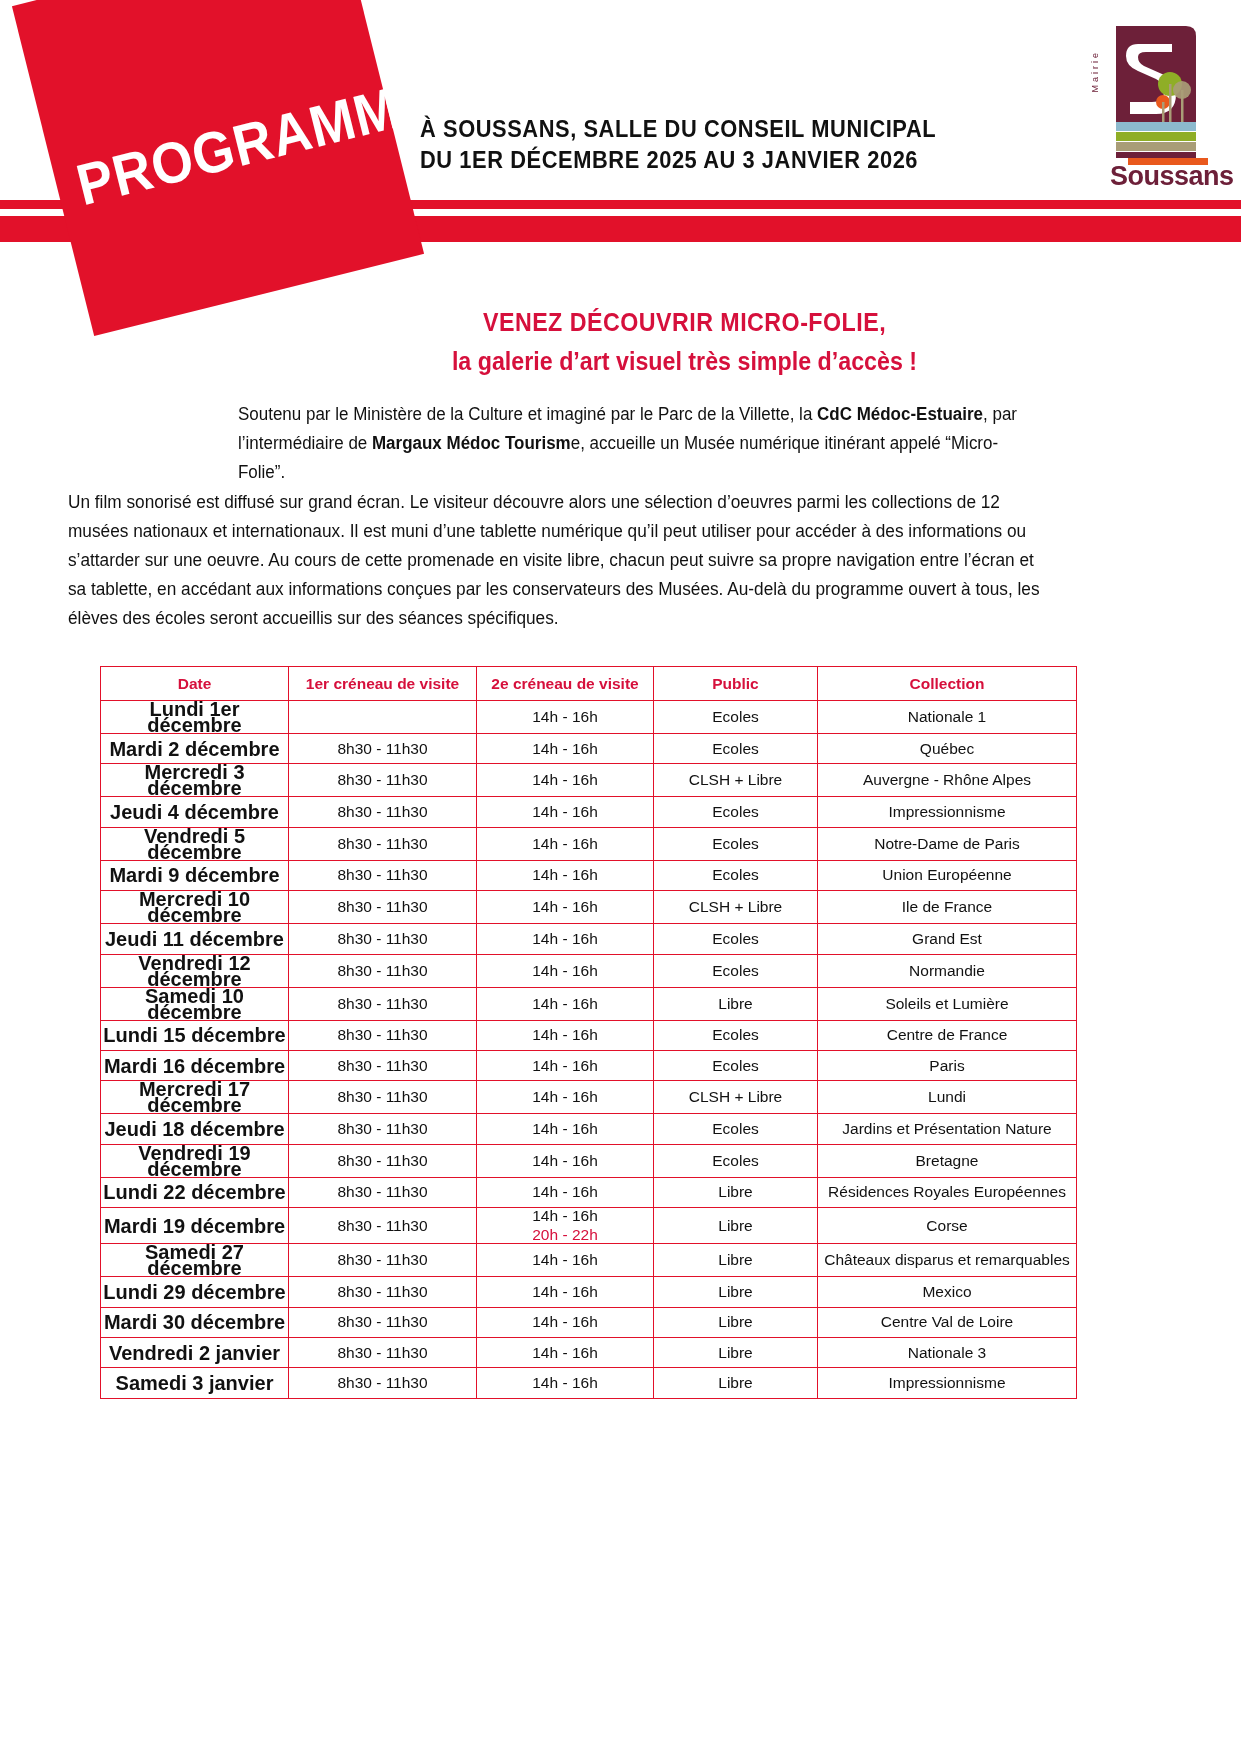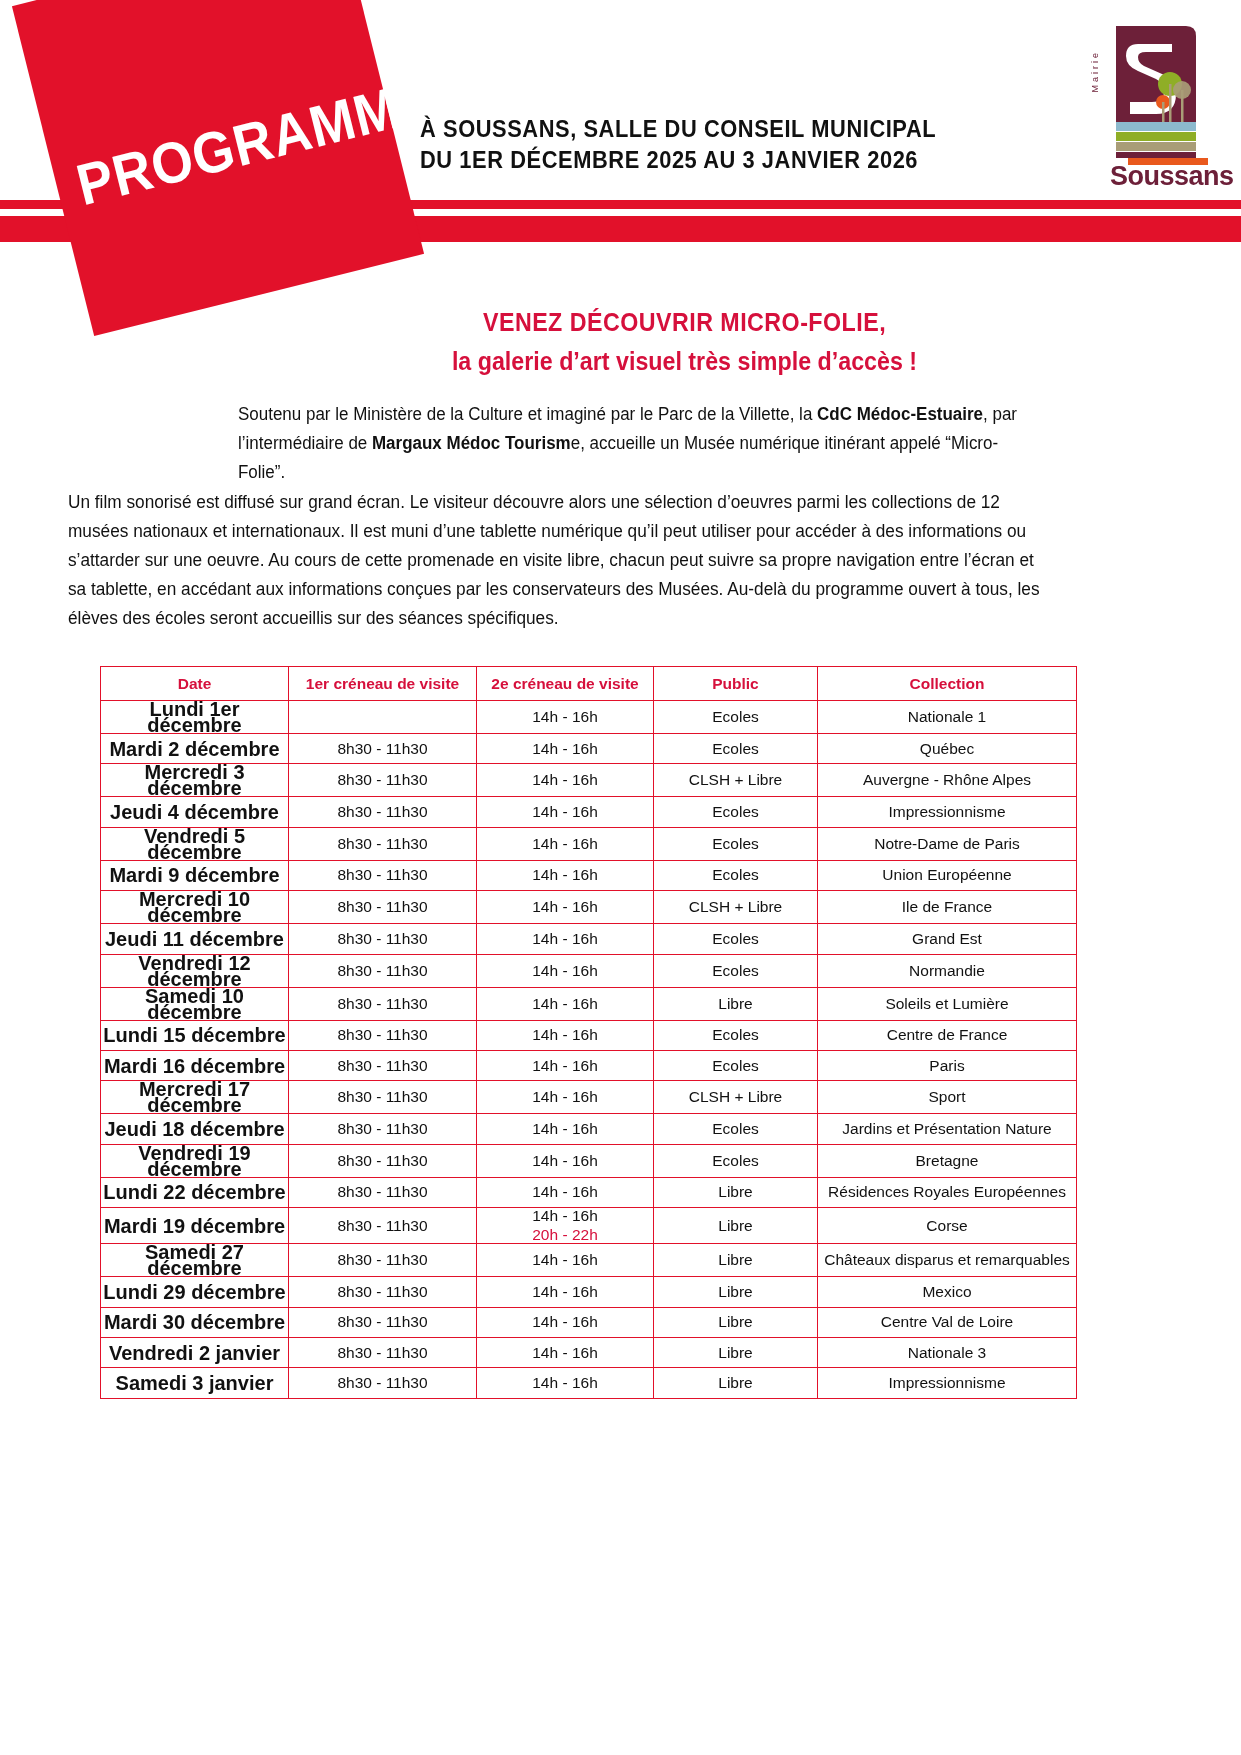--- a/index.html
+++ b/index.html
@@ -360,21 +360,21 @@
           <td class="">8h30 - 11h30</td>
           <td class=""><span class="primary">14h - 16h</span></td>
           <td class="">Ecoles</td>
           <td class="">Paris</td>
         </tr>
         <tr>
           <td class="date-cell">Mercredi 17 décembre</td>
           <td class="">8h30 - 11h30</td>
           <td class=""><span class="primary">14h - 16h</span></td>
           <td class="">CLSH + Libre</td>
-          <td class="">Sport</td>
+          <td class="">Lundi</td>
         </tr>
         <tr>
           <td class="date-cell">Jeudi 18 décembre</td>
           <td class="">8h30 - 11h30</td>
           <td class=""><span class="primary">14h - 16h</span></td>
           <td class="">Ecoles</td>
           <td class="">Jardins et Présentation Nature</td>
         </tr>
         <tr>
           <td class="date-cell">Vendredi 19 décembre</td>

